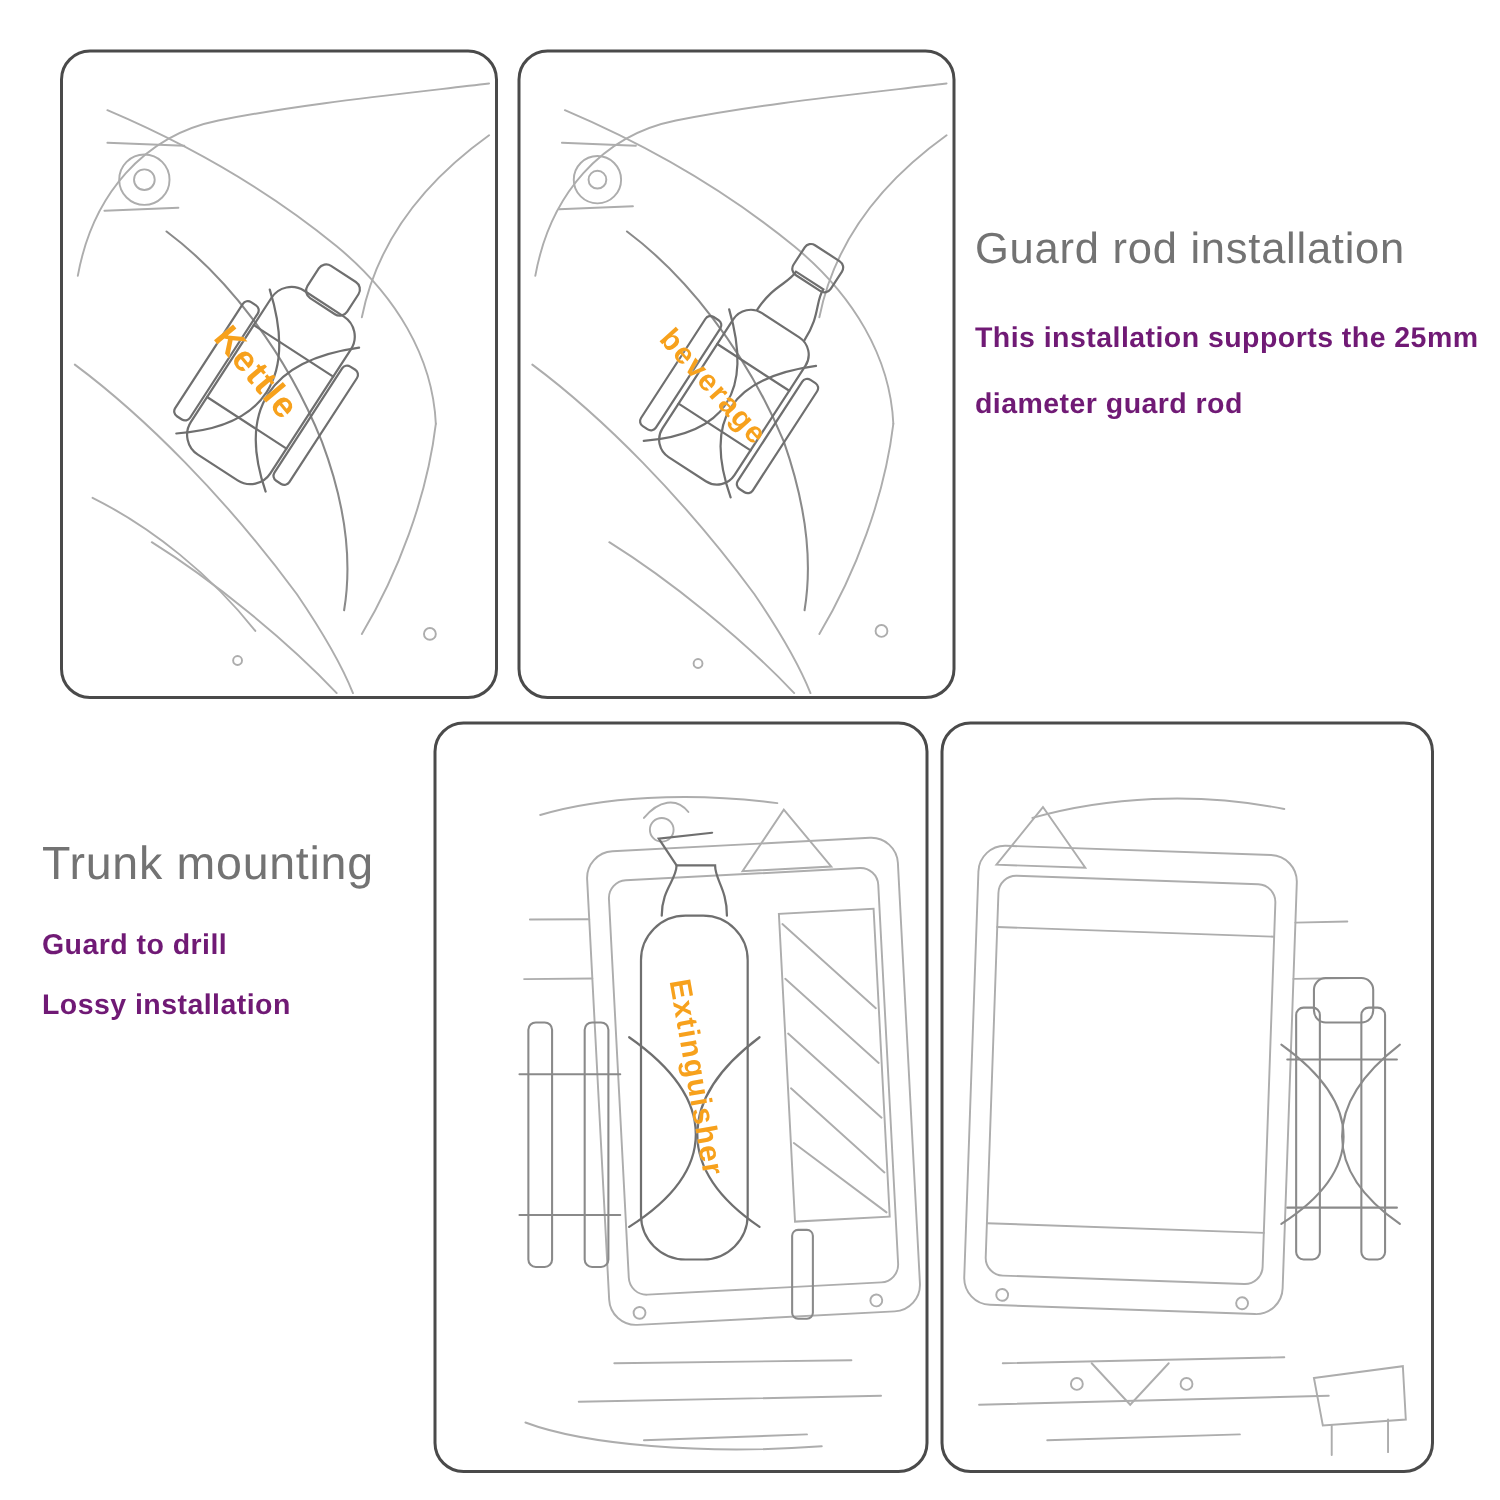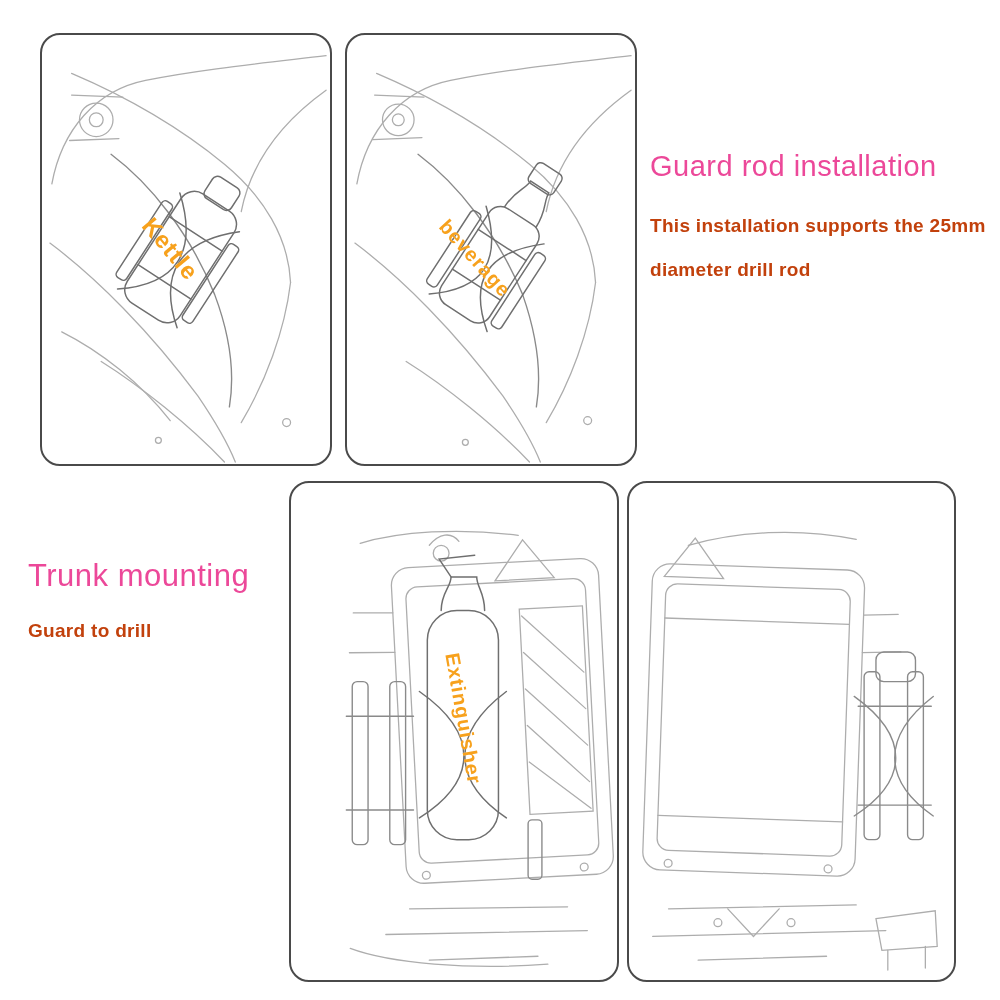--- a/index.html
+++ b/index.html
@@ -35,29 +35,29 @@
   #label-kettle{left:92px;top:200px;font-size:24px;transform:rotate(50deg);}
   #label-beverage{left:80px;top:212px;font-size:20px;transform:rotate(48deg);}
   #label-extinguisher{left:172px;top:168px;font-size:20px;transform:rotate(80deg);transform-origin:0 0;}
 
   .text-block{position:absolute;}
   #guard-rod-text{left:650px;top:150px;width:340px;}
   #trunk-text{left:28px;top:558px;width:270px;}
 
   .section-title{
     margin:0;
-    color:#ec4899;
+    color:#737373;
     font-size:29px;
     font-weight:500;
     letter-spacing:.5px;
   }
   #trunk-text .section-title{font-size:31px;}
   .note{
     margin:0;
-    color:#c2410c;
+    color:#701a75;
     font-weight:700;
     font-size:19px;
     letter-spacing:.3px;
   }
   #guard-rod-text .note-1{margin-top:32px;}
   #guard-rod-text .note-2{margin-top:22px;}
   #trunk-text .note-1{margin-top:26px;}
   #trunk-text .note-2{margin-top:18px;}
 
   .sk-light{stroke:#adadad;fill:none;stroke-width:1.3;stroke-linecap:round;}
@@ -129,26 +129,27 @@
         <rect x="104" y="196" width="12" height="88" rx="4"></rect>
         <rect x="182" y="196" width="12" height="88" rx="4"></rect>
       </g>
     </svg>
     <span class="orange-label" id="label-beverage">beverage</span>
   </div>
 
   <div class="text-block" id="guard-rod-text">
     <h1 class="section-title">Guard rod installation</h1>
     <p class="note note-1">This installation supports the 25mm</p>
-    <p class="note note-2">diameter drill rod</p>
+    <p class="note note-2">diameter guard rod</p>
   </div>
 
   <div class="text-block" id="trunk-text">
     <h1 class="section-title">Trunk mounting</h1>
     <p class="note note-1">Guard to drill</p>
+    <p class="note note-2">Lossy installation</p>
   </div>
 
   <div class="panel" id="panel-trunk-left">
     <svg viewBox="0 0 330 501" aria-hidden="true">
       <g class="sk-light" transform="rotate(-3 210 260)">
         <rect x="110" y="80" width="210" height="320" rx="18"></rect>
         <rect x="124" y="100" width="182" height="280" rx="12"></rect>
         <polygon points="245,58 275,98 215,98"></polygon>
         <path d="M110,125 L70,123 M110,165 L64,163"></path>
         <rect x="238" y="128" width="64" height="208"></rect>

